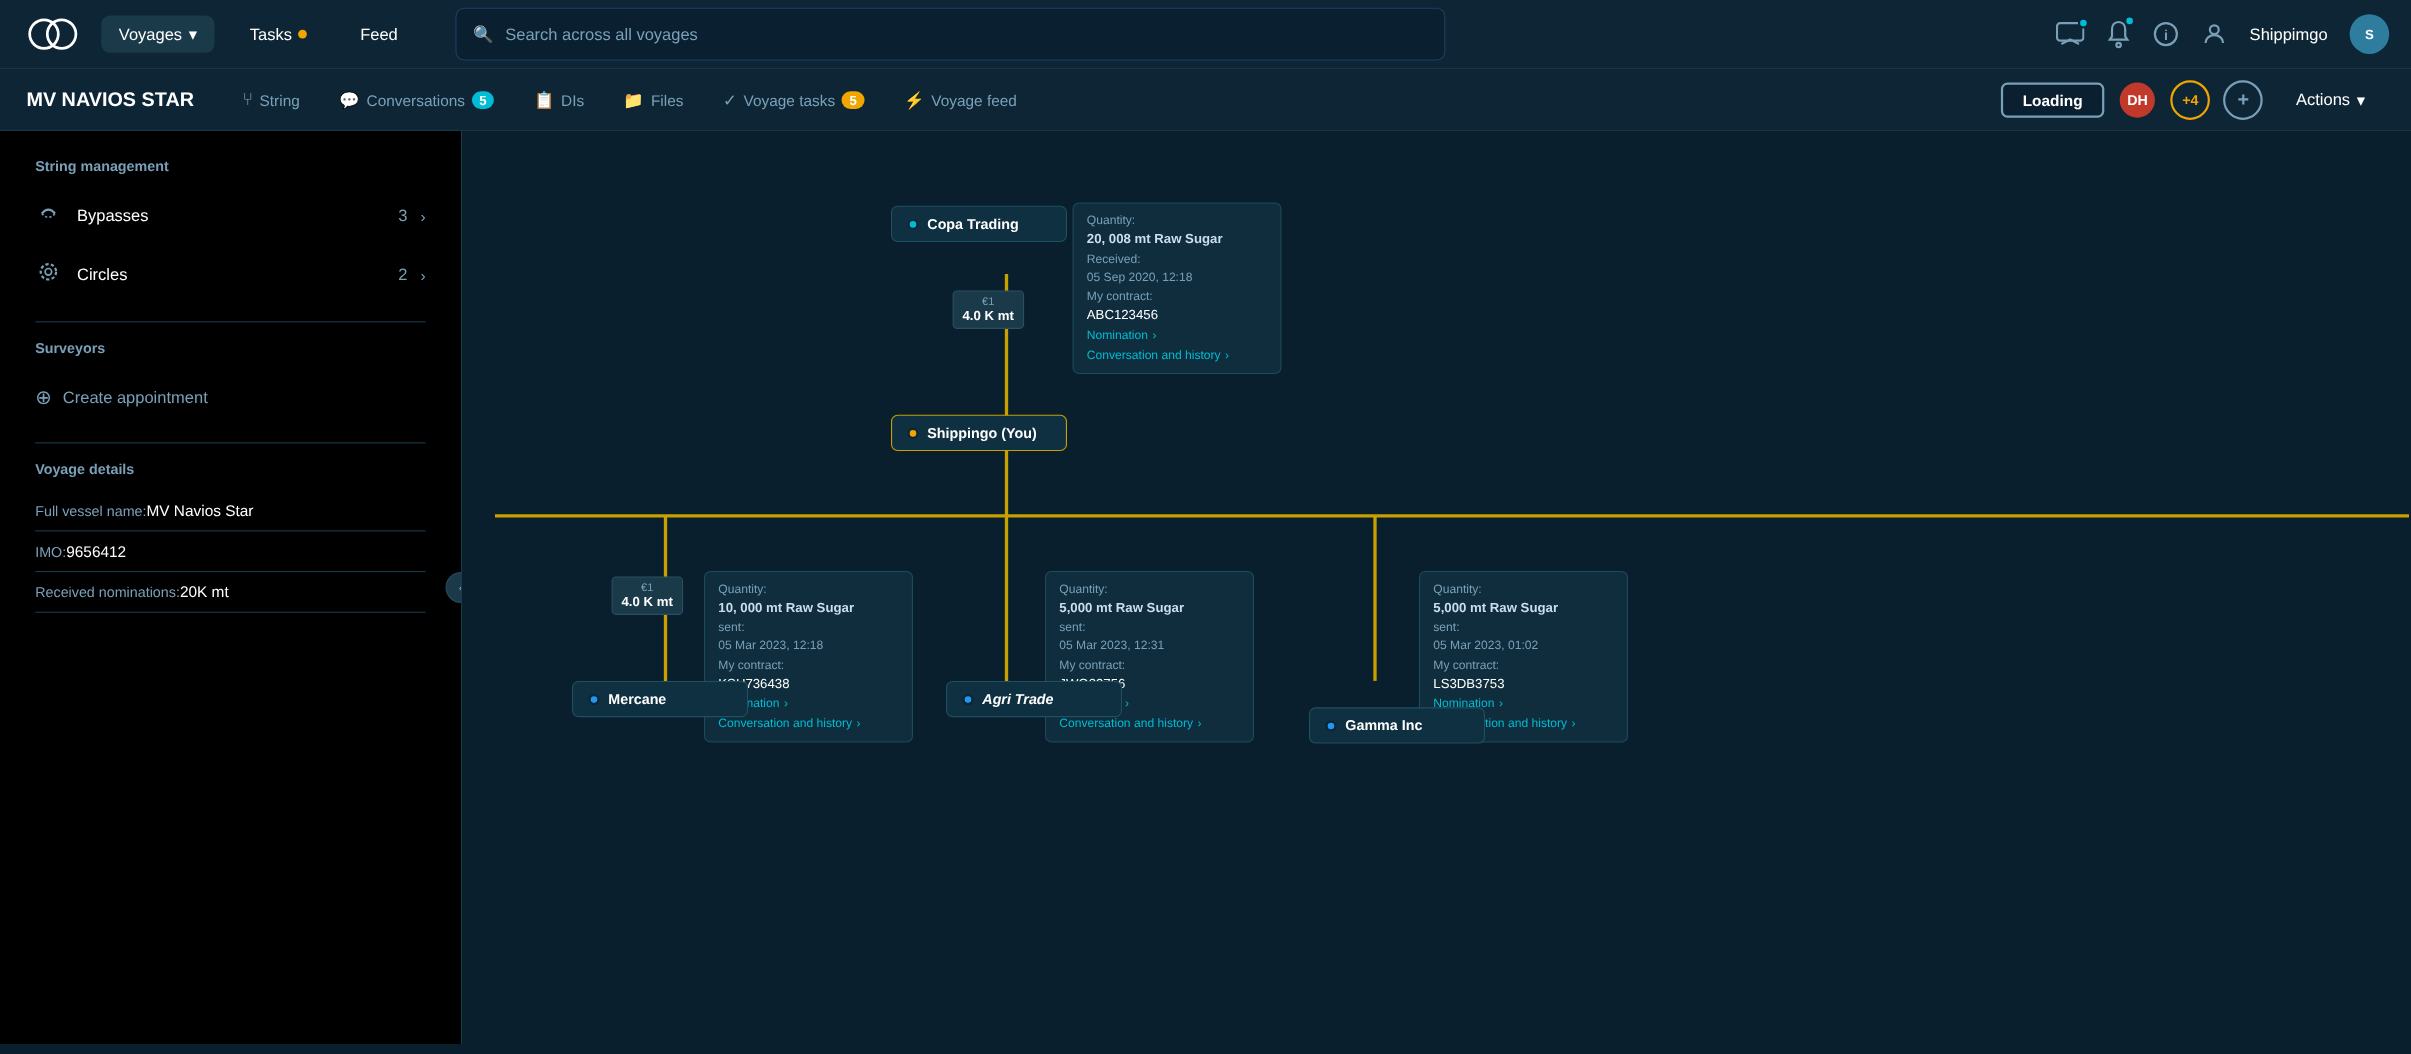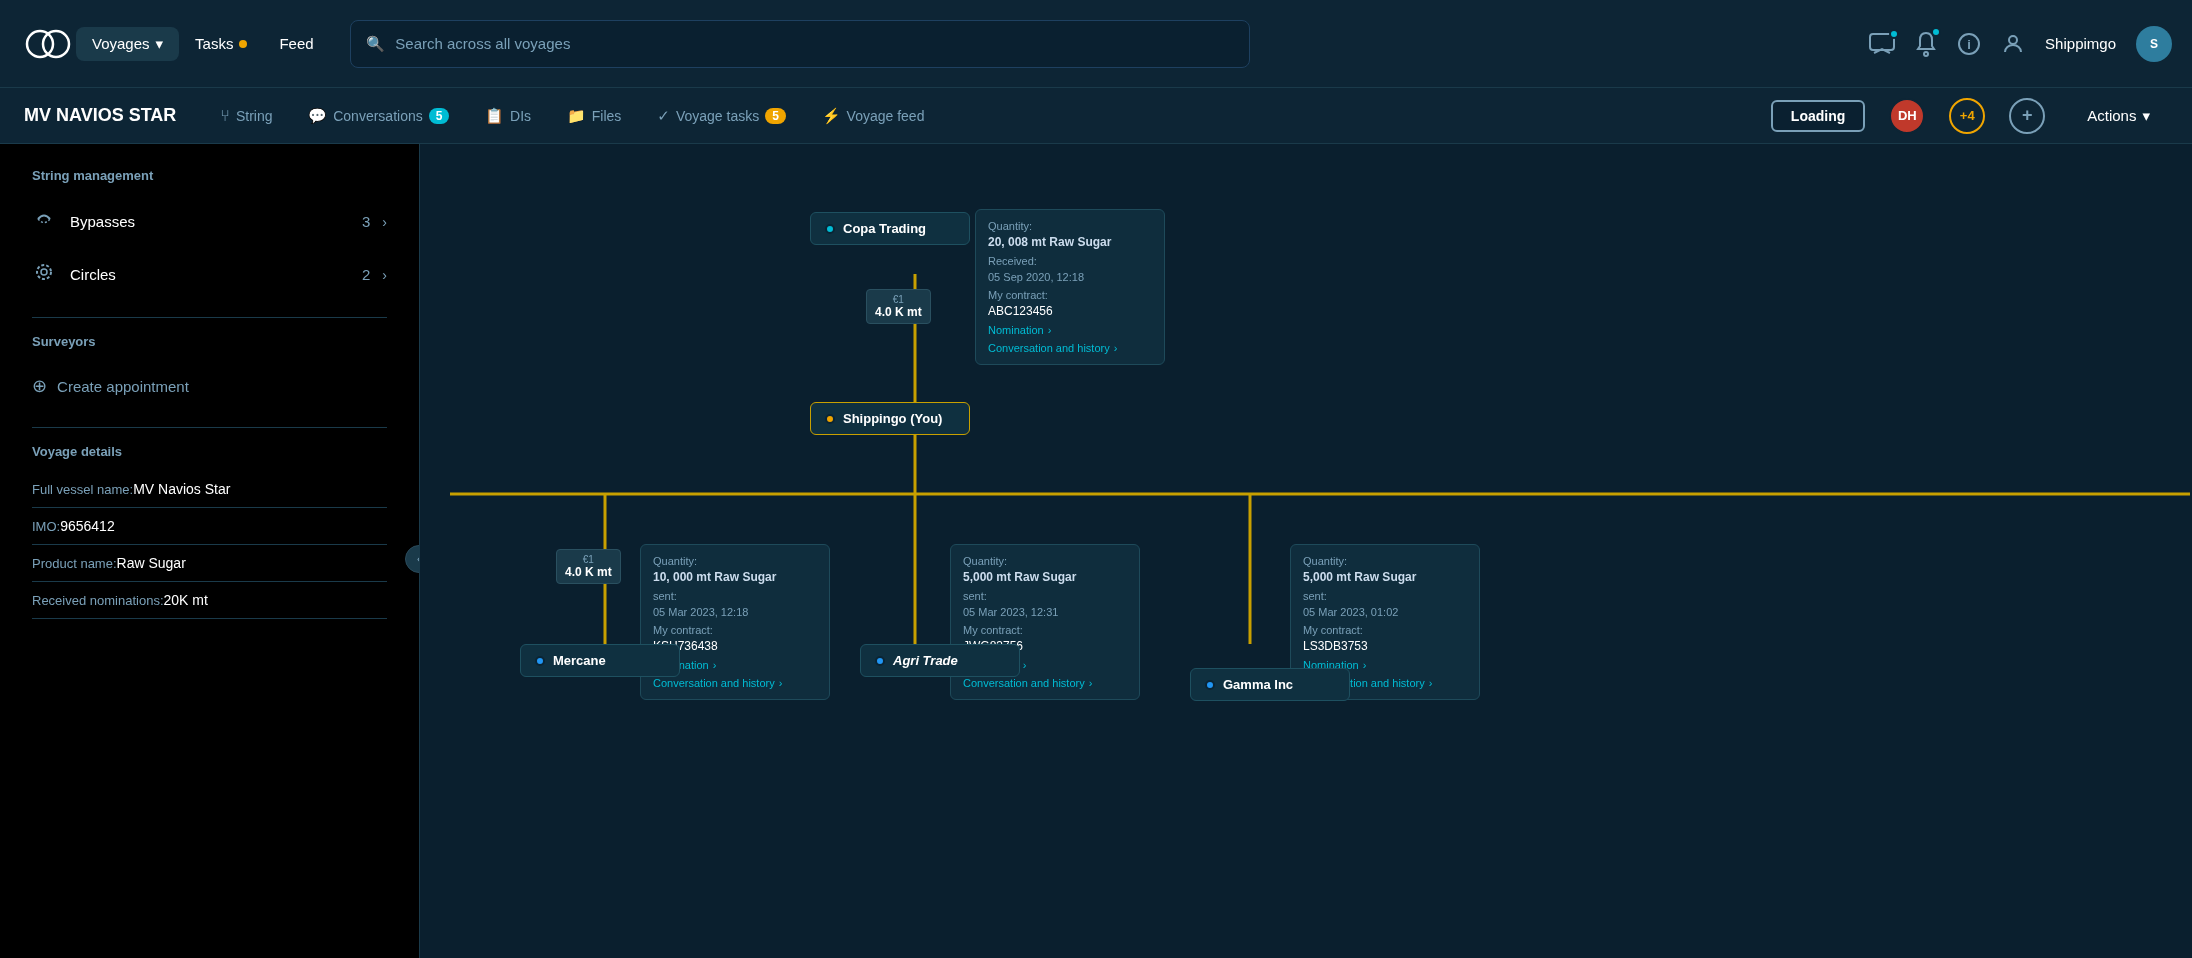--- a/index.html
+++ b/index.html
@@ -11,23 +11,24 @@
       height: 958px;
       overflow: hidden;
       font-size: 14px;
     }
 
     
     .top-nav {
       display: flex;
       align-items: center;
       background: #0d2535;
-      height: 88px;
+      height: 63px;
       padding: 0 20px;
       border-bottom: 1px solid #1a3a4a;
+      gap: 16px;
     }
     .logo {
       width: 56px;
       height: 36px;
       display: flex;
       align-items: center;
       justify-content: center;
       flex-shrink: 0;
     }
     .logo svg { width: 48px; height: 30px; }
@@ -474,21 +475,21 @@
   <button class="tab-btn">
     <span style="font-size:15px;">✓</span>
     <span>Voyage tasks</span>
     <span class="badge-pill-orange">5</span>
   </button>
   <button class="tab-btn">
     <span style="font-size:15px;">⚡</span>
     <span>Voyage feed</span>
   </button>
 
-  <div style="margin-left:auto;display:flex;align-items:center;gap:24px;justify-content:space-between;">
+  <div style="margin-left:auto;display:flex;align-items:center;gap:12px;justify-content:space-between;">
     <div class="status-badge">Loading</div>
     <div class="avatar-circle" style="background:#c0392b;border:2px solid #0d2535;">DH</div>
     <div class="avatar-circle" style="background:transparent;border:2px solid #f0a500;color:#f0a500;">+4</div>
     <div class="avatar-circle" style="background:transparent;border:2px solid #7aa0b8;color:#7aa0b8;font-size:18px;">+</div>
     <button class="actions-btn">
       <span>Actions</span>
       <span>▾</span>
     </button>
   </div>
 </div>
@@ -542,24 +543,20 @@
       <div class="voyage-details-section">
         <div class="voyage-detail-row">
           <span class="voyage-detail-label">Full vessel name:</span>
           <span class="voyage-detail-value">MV Navios Star</span>
         </div>
         <div class="voyage-detail-row">
           <span class="voyage-detail-label">IMO:</span>
           <span class="voyage-detail-value">9656412</span>
         </div>
         <div class="voyage-detail-row">
-          <span class="voyage-detail-label">Product name:</span>
-          <span class="voyage-detail-value">Raw Sugar</span>
-        </div>
-        <div class="voyage-detail-row">
           <span class="voyage-detail-label">Received nominations:</span>
           <span class="voyage-detail-value">20K mt</span>
         </div>
       </div>
     </div>
 
     <div class="collapse-btn">‹</div>
   </div>
 
   <div class="main-content">

